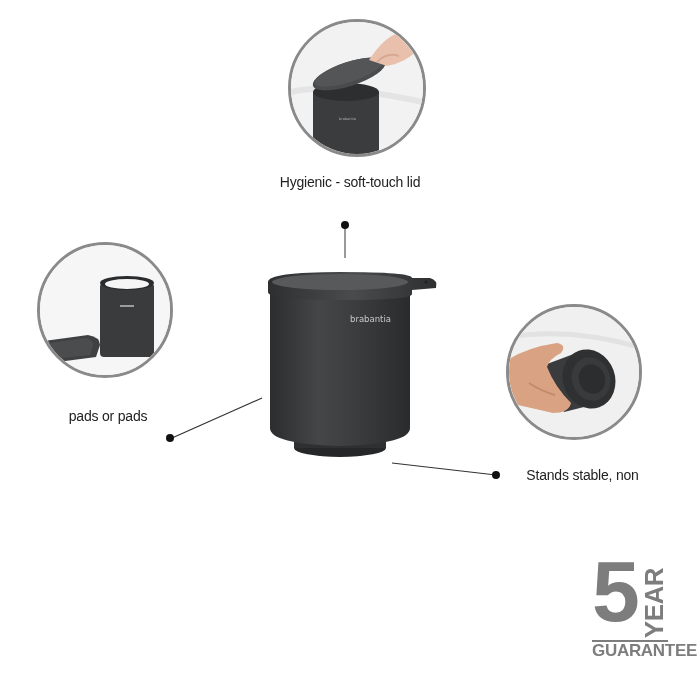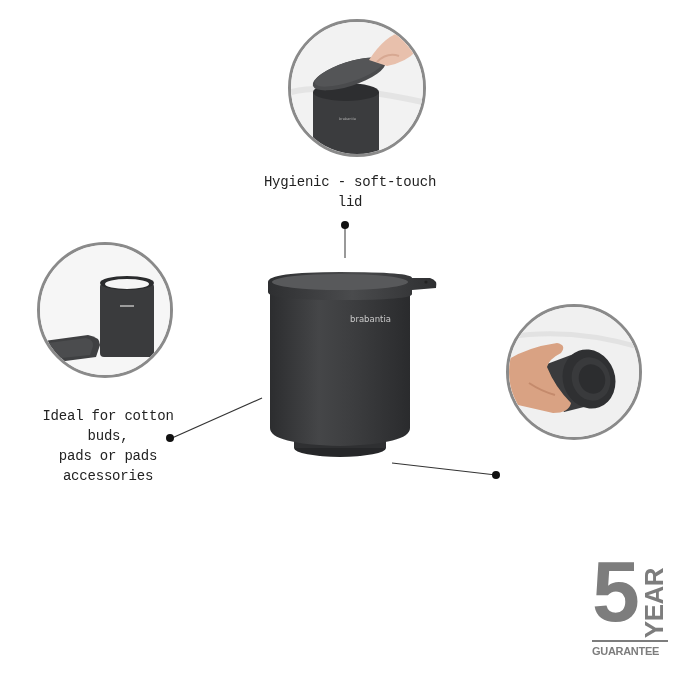--- a/index.html
+++ b/index.html
@@ -1,18 +1,18 @@
 <!DOCTYPE html>
 <html><head>
 <meta charset="utf-8">
 <style>
   html, body { margin:0; padding:0; background:#ffffff; }
   body { width:700px; height:700px; position:relative; overflow:hidden; font-family:"DejaVu Sans", sans-serif; color:#1a1a1a; }
   .abs { position:absolute; }
-  .caption { position:absolute; text-align:center; font-size:14px; line-height:20px; color:#222; font-family:Liberation Mono, monospace; letter-spacing:-0.2px; }
+  .caption { position:absolute; text-align:center; font-size:14px; line-height:20px; color:#222; font-family:Liberation Sans, sans-serif; letter-spacing:-0.2px; }
   .circle { position:absolute; border-radius:50%; border:3px solid #8a8a8a; overflow:hidden; background:#f4f4f4; box-sizing:border-box; }
   .dot { position:absolute; width:8px; height:8px; border-radius:50%; background:#111; }
   svg { display:block; }
   .guarantee { position:absolute; left:592px; top:562px; width:80px; height:100px; }
 </style>
 </head>
 <body>
 
 <div class="circle" style="left:288px; top:19px; width:138px; height:138px;">
   <svg width="132" height="132" viewBox="0 0 132 132">
@@ -38,39 +38,38 @@
     <rect x="60" y="38" width="54" height="74" rx="4" fill="#3a3b3d"></rect>
     <ellipse cx="87" cy="38" rx="27" ry="7" fill="#2a2b2d"></ellipse>
     <ellipse cx="87" cy="39" rx="22" ry="5" fill="#f5f5f5"></ellipse>
     <rect x="80" y="60" width="14" height="2" fill="#9c9c9c"></rect>
     <path d="M4 96 L48 90 Q60 92 60 100 L56 112 L10 118 Q2 116 2 108 Z" fill="#3f4042"></path>
     <path d="M8 98 L46 93 Q54 95 53 101 L50 110 L12 114 Z" fill="#4b4c4e"></path>
   </svg>
 </div>
 
 <div class="caption" style="left:28px; top:406px; width:160px;">
-  <div>Ideal for cotton buds,</div>
   <div>pads or pads</div>
-  <div>accessories</div>
 </div>
 
 <div class="circle" style="left:506px; top:304px; width:136px; height:136px;">
   <svg width="130" height="130" viewBox="0 0 130 130">
     <rect width="130" height="130" fill="#f0f0f0"></rect>
     <path d="M0 30 Q60 20 130 40" stroke="#e2e2e2" stroke-width="5" fill="none"></path>
     <path d="M30 60 L70 45 L95 95 L55 105 Z" fill="#3a3b3d"></path>
     <ellipse cx="80" cy="72" rx="26" ry="30" transform="rotate(-20 80 72)" fill="#2f3032"></ellipse>
     <ellipse cx="82" cy="72" rx="19" ry="22" transform="rotate(-20 82 72)" fill="#393a3c"></ellipse>
     <ellipse cx="83" cy="72" rx="13" ry="15" transform="rotate(-20 83 72)" fill="#2c2d2f"></ellipse>
     <path d="M0 52 Q20 40 48 36 Q58 38 52 46 Q40 52 38 60 Q46 80 62 96 Q60 106 44 106 Q18 100 0 96 Z" fill="#d9a283"></path>
     <path d="M20 76 Q32 84 46 88" stroke="#c48a6c" stroke-width="2" fill="none"></path>
   </svg>
 </div>
 
 <div class="caption" style="left:500px; top:465px; width:165px;">
+  <div>Stands stable, non</div>
 </div>
 
 <svg class="abs" style="left:0; top:0;" width="700" height="700">
   <line x1="345" y1="226" x2="345" y2="258" stroke="#555" stroke-width="1.2"></line>
   <line x1="172" y1="438" x2="262" y2="398" stroke="#333" stroke-width="1.2"></line>
   <line x1="392" y1="463" x2="496" y2="475" stroke="#333" stroke-width="1.2"></line>
 </svg>
 <div class="dot" style="left:341px; top:221px;"></div>
 <div class="dot" style="left:166px; top:434px;"></div>
 <div class="dot" style="left:492px; top:471px;"></div>
@@ -100,14 +99,14 @@
     <ellipse cx="78" cy="16" rx="68" ry="8" fill="#58595b"></ellipse>
     <circle cx="164" cy="16" r="1.6" fill="#222"></circle>
     <text x="88" y="56" font-size="8.5" fill="#c9c9c9" font-family="DejaVu Sans, sans-serif">brabantia</text>
   </svg>
 </div>
 
 <div class="guarantee">
   <div class="abs" style="left:0; top:-14px; font-family:'Liberation Sans', sans-serif; font-weight:bold; font-size:86px; line-height:86px; color:#7d7d7d;">5</div>
   <div class="abs" style="left:26px; top:28px; width:72px; transform:rotate(-90deg); transform-origin:center; font-family:'Liberation Sans', sans-serif; font-weight:bold; font-size:26px; line-height:26px; color:#7d7d7d; text-align:center; letter-spacing:-0.5px;">YEAR</div>
   <div class="abs" style="left:0; top:78px; width:76px; height:2px; background:#7d7d7d;"></div>
-  <div class="abs" style="left:0; top:82px; width:80px; font-family:'Liberation Sans', sans-serif; font-weight:bold; font-size:11px; line-height:14px; color:#7d7d7d; letter-spacing:-0.3px;">GUARANTEE</div>
+  <div class="abs" style="left:0; top:82px; width:80px; font-family:'Liberation Sans', sans-serif; font-weight:bold; font-size:17px; line-height:14px; color:#7d7d7d; letter-spacing:-0.3px;">GUARANTEE</div>
 </div>
 
 </body></html>

